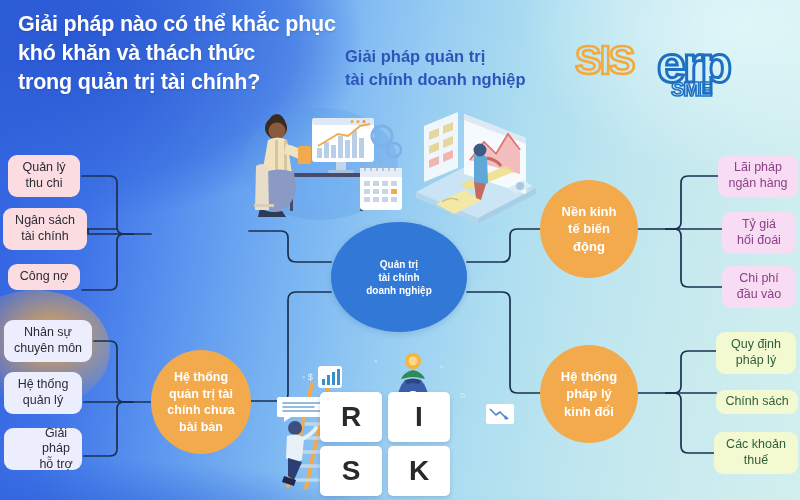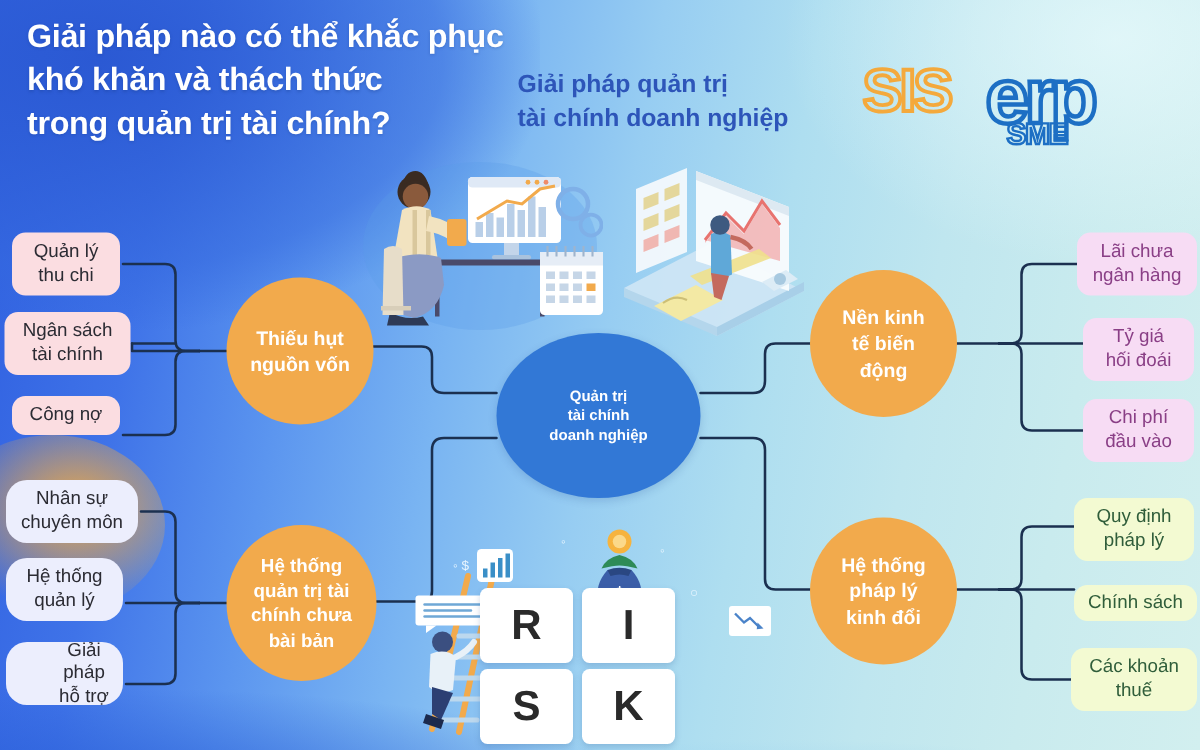--- a/index.html
+++ b/index.html
@@ -62,21 +62,21 @@
   .n-tr{left:540px;top:180px;}
   .n-br{left:540px;top:345px;}
 
   
   .chip{
     position:absolute;border-radius:9px;box-sizing:border-box;
     display:flex;align-items:center;justify-content:center;text-align:center;
     font-size:12.5px;line-height:1.25;font-weight:normal;padding:3px 6px;
   }
   .chip-pink{background:#fbdde1;color:#2b2b33;}
-  .chip-lav{background:#eceefd;color:#2b2b33;border-radius:14px;}
+  .chip-lav{background:#eceefd;color:#2b2b33;}
   .chip-rose{background:#f7dcf4;color:#8a3f86;}
   .chip-yellow{background:#f3fad2;color:#2f5d3a;}
 
   
   .c-l1{left:8px;top:155px;width:72px;height:42px;}
   .c-l2{left:3px;top:208px;width:84px;height:42px;}
   .c-l3{left:8px;top:264px;width:72px;height:26px;}
   .c-l4{left:4px;top:320px;width:88px;height:42px;}
   .c-l5{left:4px;top:372px;width:78px;height:42px;}
   .c-l6{left:4px;top:428px;width:78px;height:42px;padding-left:32px;}
@@ -332,26 +332,20 @@
   <span class="bubble-dollar" style="left:440px;top:362px;">◦</span>
   <span class="bubble-dollar" style="left:460px;top:390px;">○</span>
 
   <div class="risk-wrap">
     <div class="risk-tile rt1">R</div>
     <div class="risk-tile rt2">I</div>
     <div class="risk-tile rt3">S</div>
     <div class="risk-tile rt4">K</div>
   </div>
 
-  <div class="node node-branch n-tl">
-    <div>
-      <div>Thiếu hụt</div>
-      <div>nguồn vốn</div>
-    </div>
-  </div>
 
   <div class="node node-branch n-bl">
     <div>
       <div>Hệ thống</div>
       <div>quản trị tài</div>
       <div>chính chưa</div>
       <div>bài bản</div>
     </div>
   </div>
 
@@ -411,21 +405,21 @@
   </div>
   <div class="chip chip-lav c-l6">
     <div>
       <div>Giải pháp</div>
       <div>hỗ trợ</div>
     </div>
   </div>
 
   <div class="chip chip-rose c-r1">
     <div>
-      <div>Lãi chưa</div>
+      <div>Lãi pháp</div>
       <div>ngân hàng</div>
     </div>
   </div>
   <div class="chip chip-rose c-r2">
     <div>
       <div>Tỷ giá</div>
       <div>hối đoái</div>
     </div>
   </div>
   <div class="chip chip-rose c-r3">

